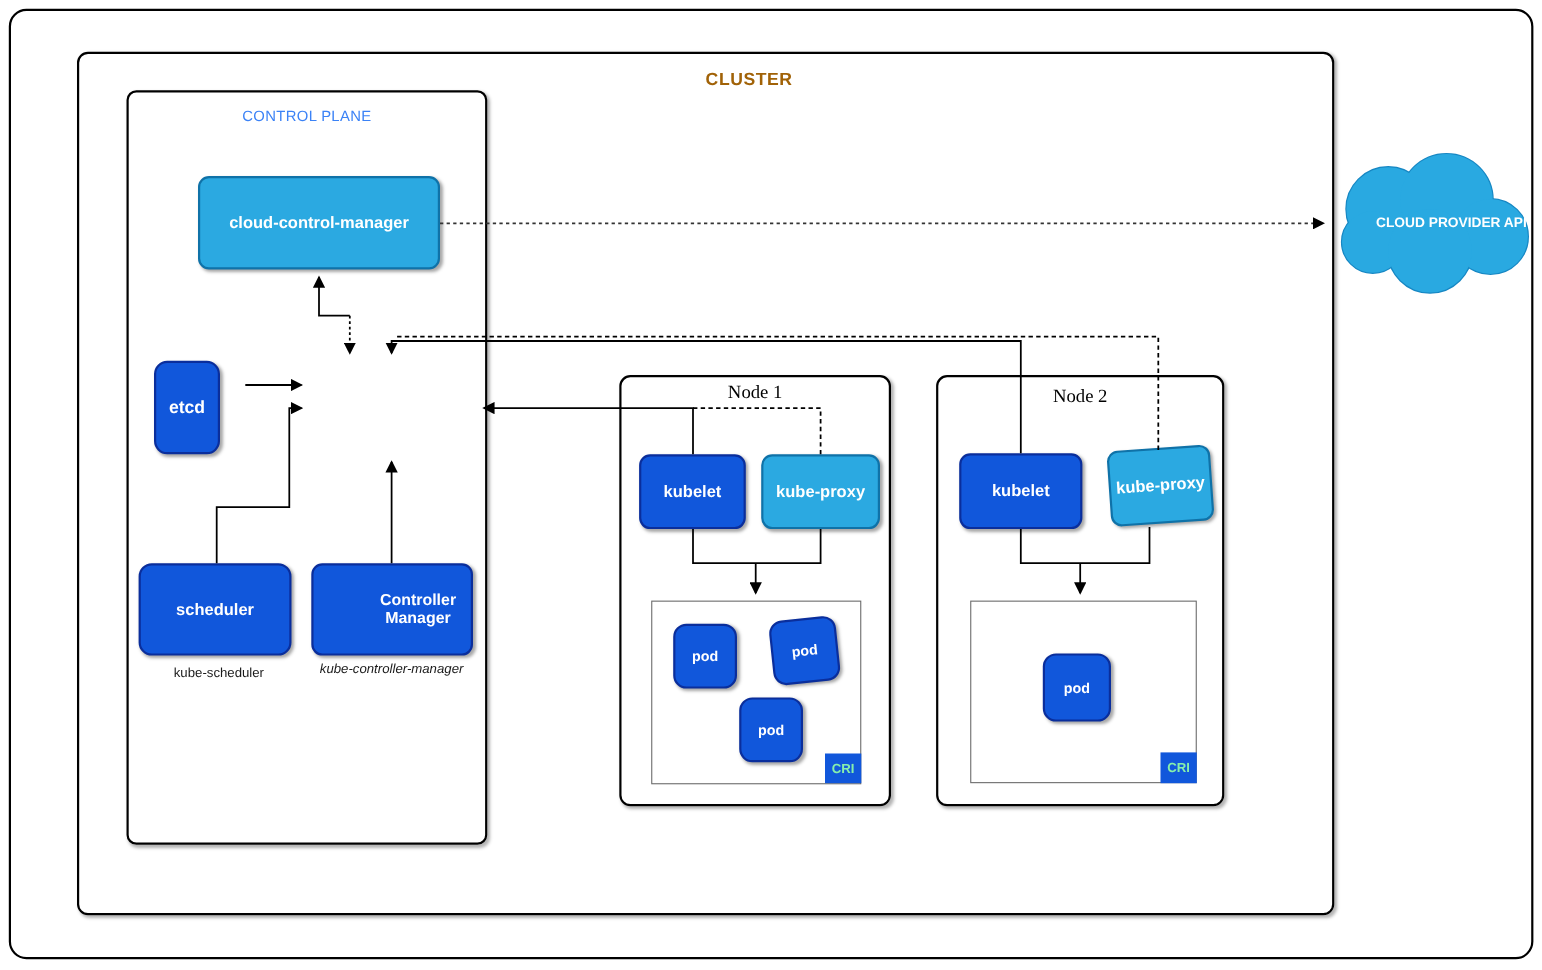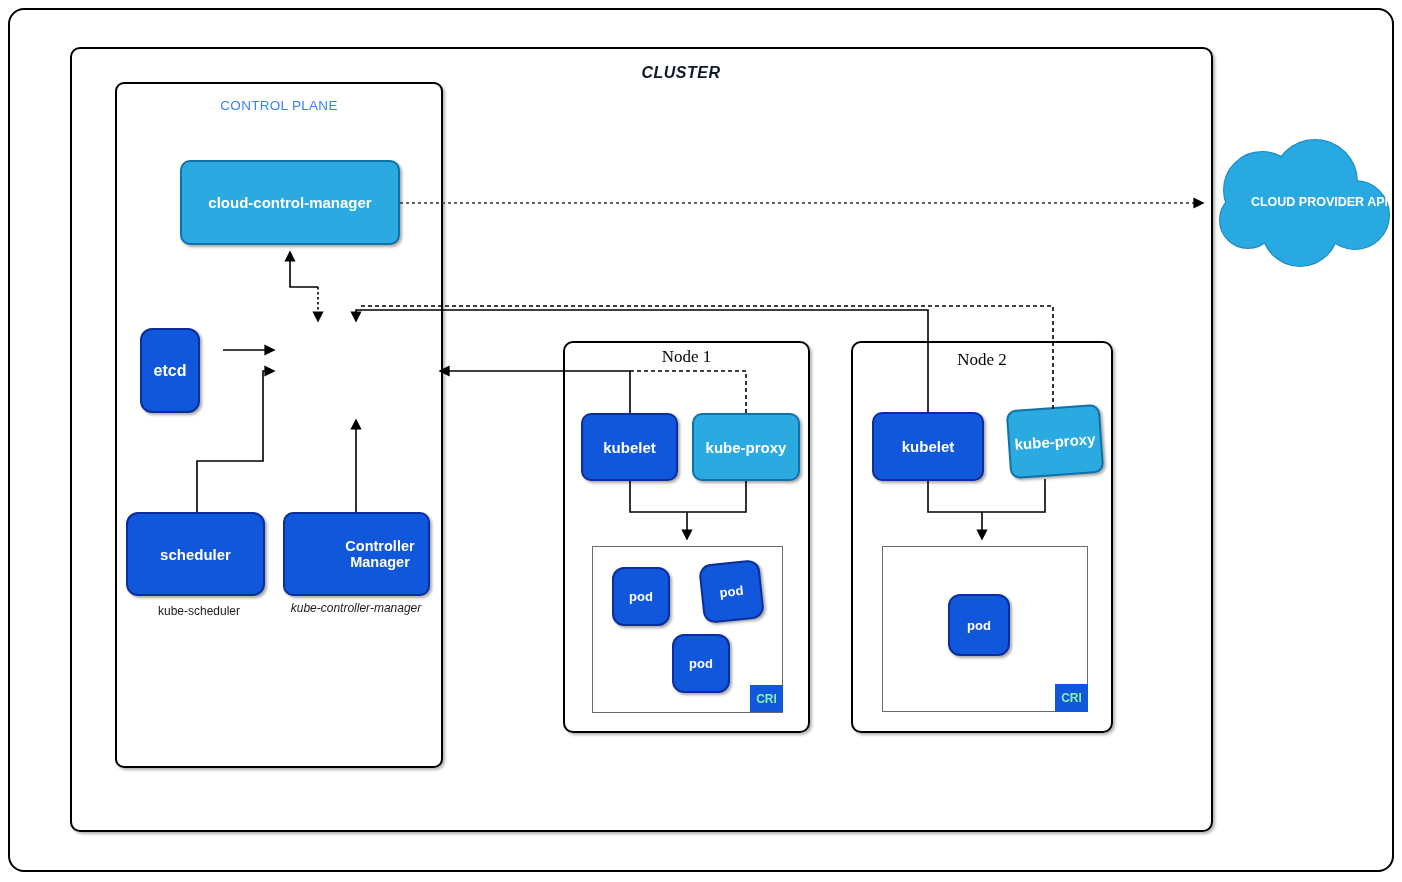--- a/index.html
+++ b/index.html
@@ -5,21 +5,21 @@
   html,body{margin:0;padding:0;background:#ffffff;}
   .canvas{
     position:relative;width:1402px;height:882px;background:#ffffff;overflow:hidden;
     font-family:"Liberation Sans",sans-serif;
   }
   .abs{position:absolute;box-sizing:border-box;}
   
   .frame{border:2px solid #000;border-radius:14px;background:transparent;}
   .frame.shadow{box-shadow:2px 2px 3px rgba(0,0,0,0.30);}
   .container-title{position:absolute;text-align:center;color:#000;}
-  .cluster-title{font-weight:bold;font-size:16px;letter-spacing:0.5px;color:#0f172a;font-style:italic;}
+  .cluster-title{font-weight:bold;font-size:16px;letter-spacing:0.5px;color:#a16207;}
   .cp-title{font-size:13.5px;color:#3b82f6;letter-spacing:0.3px;}
   .node-title{font-family:"Liberation Serif",serif;font-size:17px;color:#000;}
   
   .box{
     display:flex;align-items:center;justify-content:center;
     color:#fff;font-weight:bold;text-align:center;
     border-radius:10px;box-shadow:2px 2px 3px rgba(0,0,0,0.35);
   }
   .blue{background:#1157DB;border:2px solid #0A2E9C;}
   .lblue{background:#2BA9E1;border:2px solid #0F72A8;}

